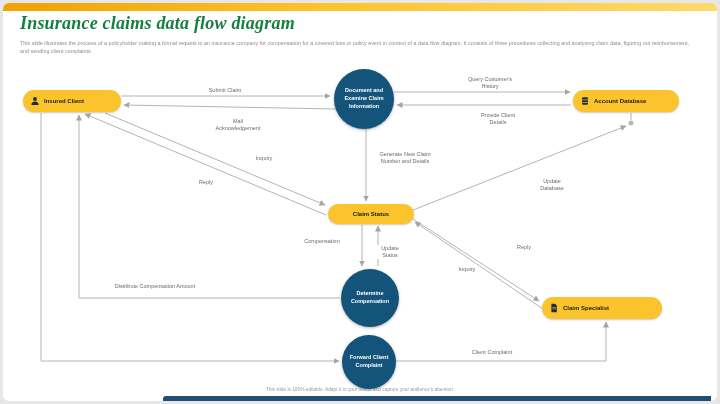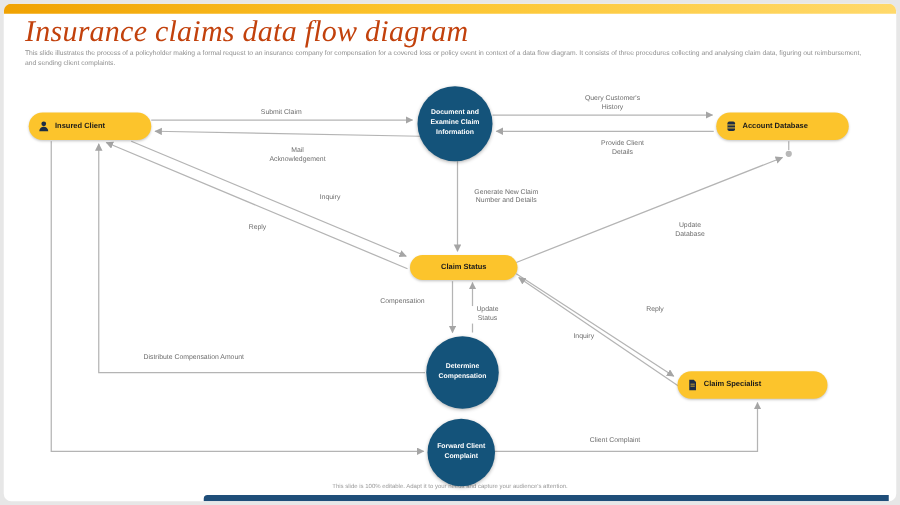--- a/index.html
+++ b/index.html
@@ -10,22 +10,22 @@
   .slide{
     position:absolute;left:3px;top:3px;right:3px;bottom:3px;
     background:#ffffff;border-radius:6px;overflow:hidden;
   }
   .top-bar{
     position:absolute;left:0;top:0;right:0;height:8px;
     background:linear-gradient(90deg,#f0a202,#fcc42c 45%,#ffd96b);
   }
   .title{
     position:absolute;left:17px;top:10px;margin:0;
-    font-family:"Liberation Serif", serif;font-style:italic;font-weight:400;
-    font-size:24px;color:#c2410c;letter-spacing:.2px;
+    font-family:"Liberation Serif", serif;font-style:italic;font-weight:700;
+    font-size:18px;color:#15803d;letter-spacing:.2px;
   }
   .subtitle{
     position:absolute;left:17px;top:36px;width:672px;margin:0;
     font-size:5.4px;line-height:1.55;color:#8f8f8f;
   }
   .edges{position:absolute;left:0;top:0;z-index:1;}
   .elabel{
     position:absolute;transform:translate(-50%,-50%);
     font-size:5.5px;line-height:1.3;color:#6b6b6b;background:#ffffff;
     padding:0 1px;text-align:center;white-space:nowrap;z-index:2;

